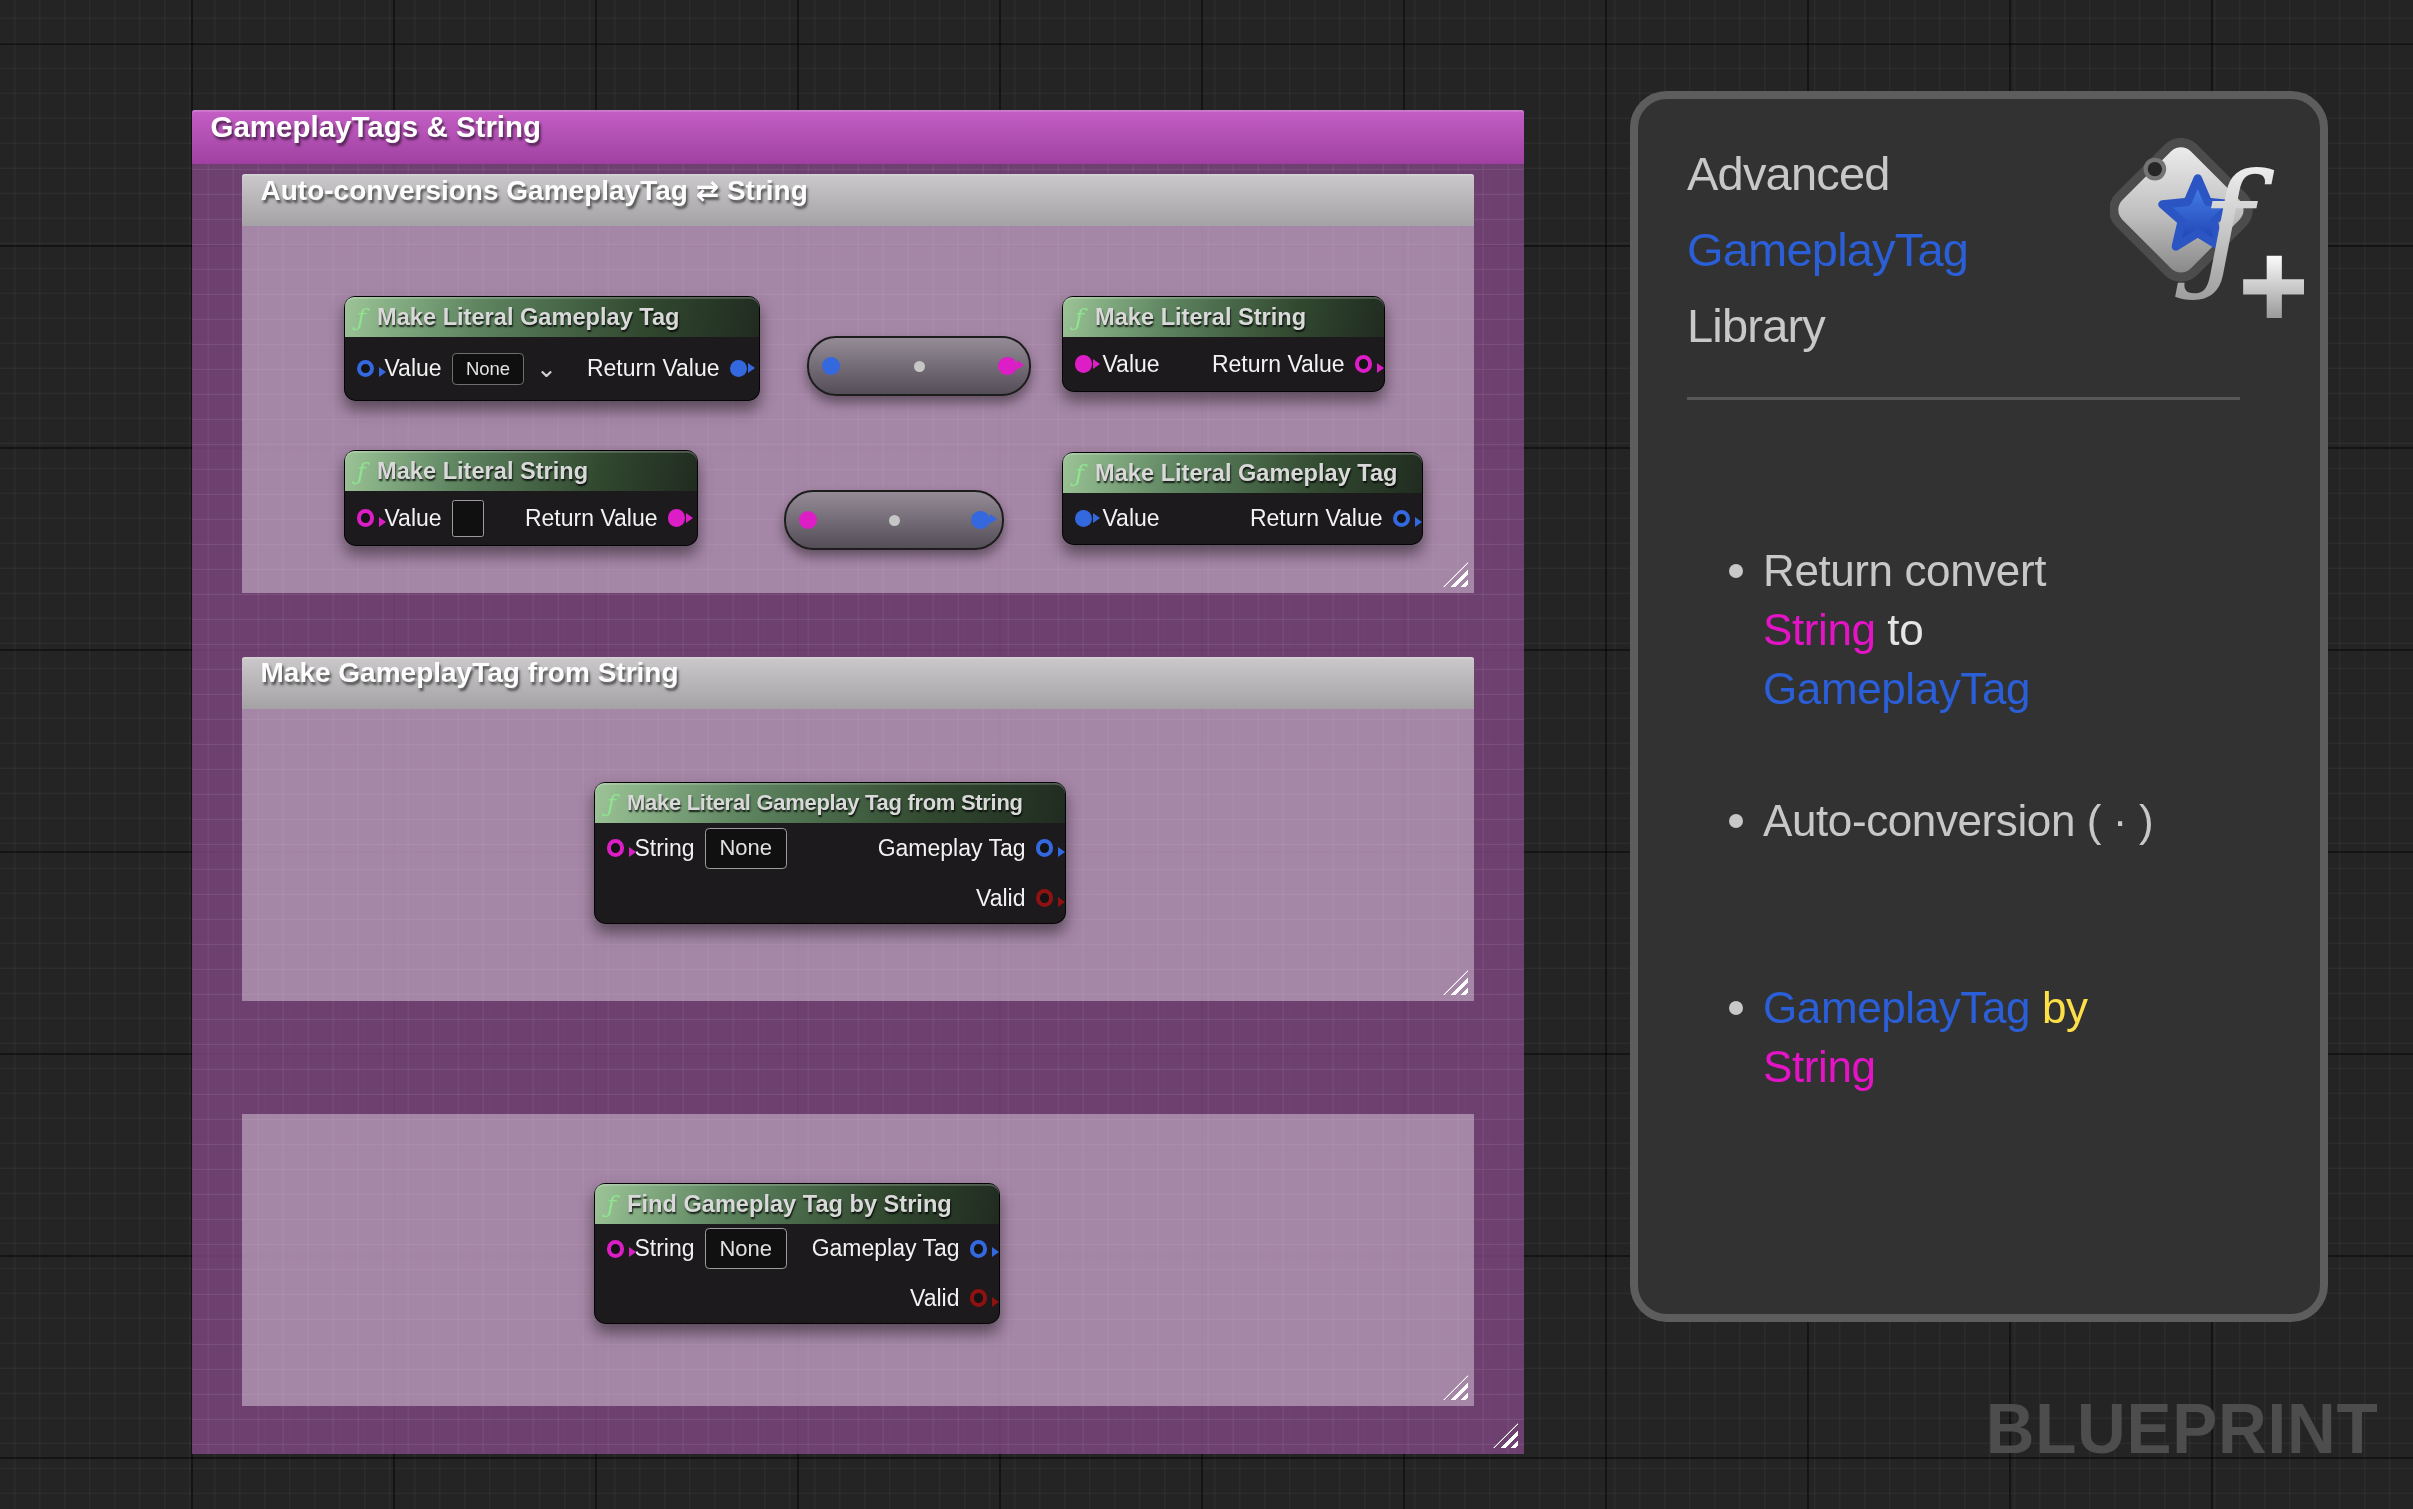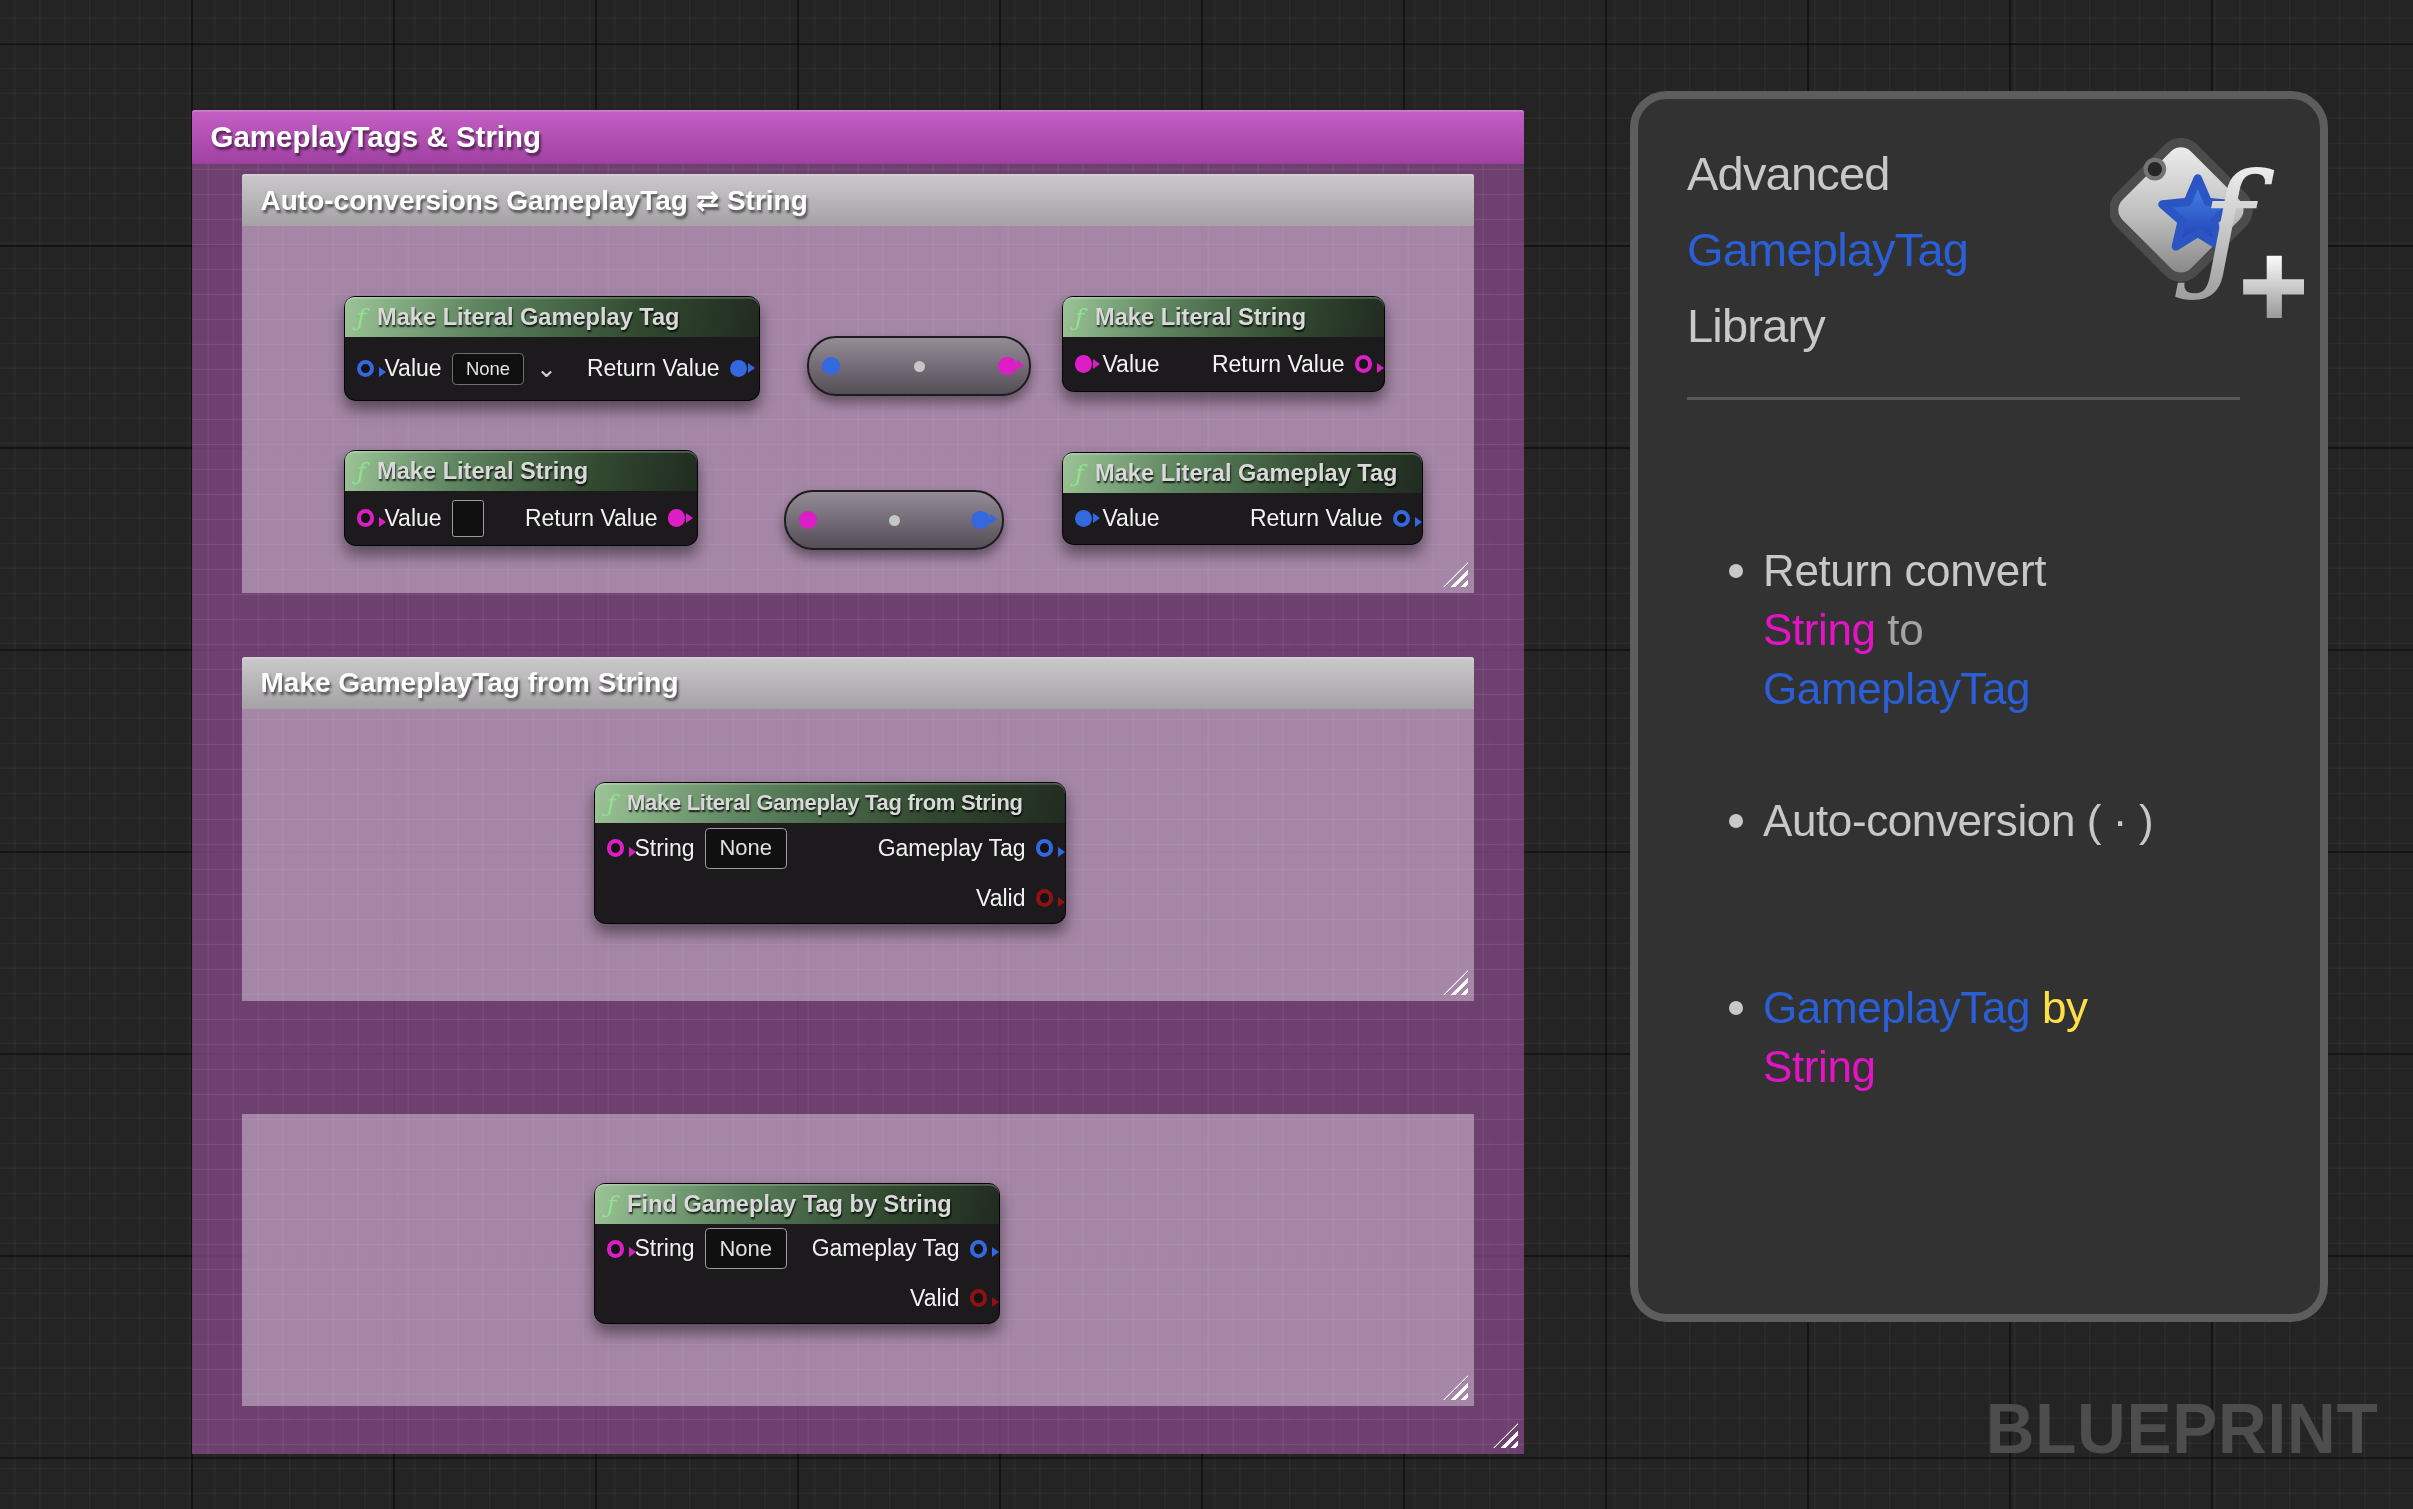--- a/index.html
+++ b/index.html
@@ -9,21 +9,21 @@
     background-image:
       linear-gradient(rgba(0,0,0,0.45) 1.7px,transparent 1.7px),
       linear-gradient(90deg,rgba(0,0,0,0.45) 1.7px,transparent 1.7px),
       linear-gradient(rgba(255,255,255,0.05) 0.8px,transparent 0.8px),
       linear-gradient(90deg,rgba(255,255,255,0.05) 0.8px,transparent 0.8px);
     background-size:202px 202px,202px 202px,25px 25px,25px 25px;
     background-position:191px 43px,191px 43px,14.3px 17.7px,14.3px 17.7px;}
 
   
   .comment{position:absolute;border-radius:2.5px;}
-  .comment-header{height:54px;display:flex;align-items:center;padding:0 18.5px;
+  .comment-header{height:54px;display:flex;align-items:flex-start;padding:0 18.5px;
     border-radius:2.5px 2.5px 0 0;box-shadow:inset 0 1.7px 0 rgba(255,255,255,0.18);}
   .comment-title{font-weight:bold;color:#fff;white-space:nowrap;
     text-shadow:1.7px 2.5px 2.5px rgba(0,0,0,0.55);}
   #outer-comment{left:192px;top:110px;width:1332px;height:1344px;}
   #outer-comment>.comment-header{background:linear-gradient(#c45fc5,#a041a2);}
   #outer-comment>.comment-header .comment-title{font-size:29.5px;}
   #outer-comment>.comment-body{position:absolute;left:0;top:54px;right:0;bottom:0;
     background-image:
       linear-gradient(rgba(255,255,255,0.075) 0.8px,transparent 0.8px),
       linear-gradient(90deg,rgba(255,255,255,0.075) 0.8px,transparent 0.8px),
@@ -328,21 +328,21 @@
       <path d="M104 48 L116 76 L146 79 L123 99 L130 129 L104 113 L78 129 L85 99 L62 79 L92 76 Z" fill="url(#bluestar)" stroke="#2a55c2" stroke-width="10" stroke-linejoin="round"></path>
       <text x="108" y="162" font-family="DejaVu Serif, Liberation Serif, serif" font-style="italic" font-size="168" fill="url(#silver2)">ƒ</text>
       <path d="M186 140 h18 v28 h28 v18 h-28 v28 h-18 v-28 h-28 v-18 h28 Z" fill="url(#silver2)"></path>
     </svg>
 
     <div class="panel-divider"></div>
 
     <div class="bullet" id="bullet-1">
       <span class="bullet-dot"></span>
       <div><span style="color: rgb(200, 200, 200);">Return convert</span></div>
-      <div><span style="color: rgb(228, 20, 198);">String</span><span style="color: #a3a3a3;"> to</span></div>
+      <div><span style="color: rgb(228, 20, 198);">String</span><span style="color: #e5e5e5;"> to</span></div>
       <div><span style="color: rgb(43, 95, 215);">GameplayTag</span></div>
     </div>
 
     <div class="bullet" id="bullet-2">
       <span class="bullet-dot"></span>
       <div><span style="color: rgb(200, 200, 200);">Auto-conversion ( · )</span></div>
     </div>
 
     <div class="bullet" id="bullet-3">
       <span class="bullet-dot"></span>

